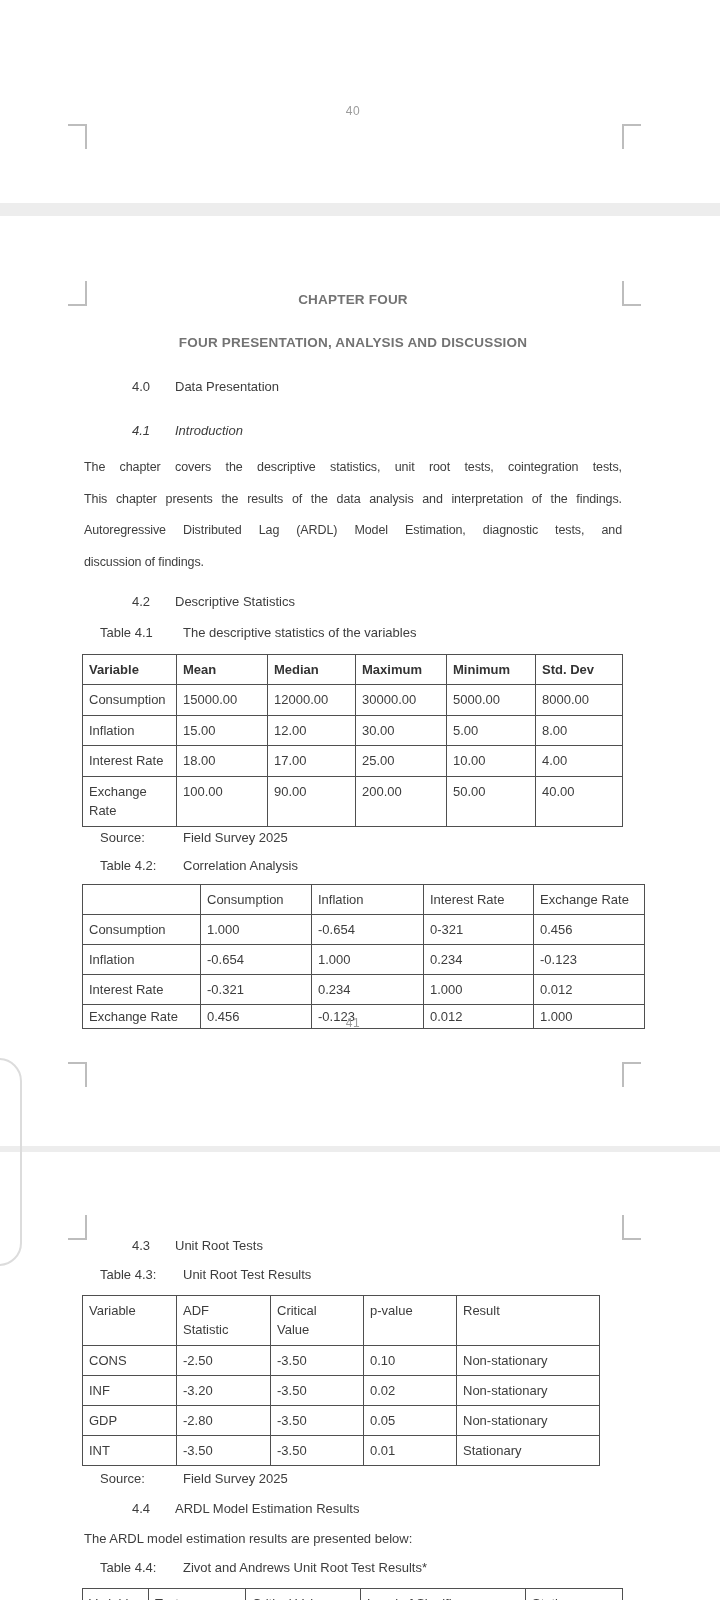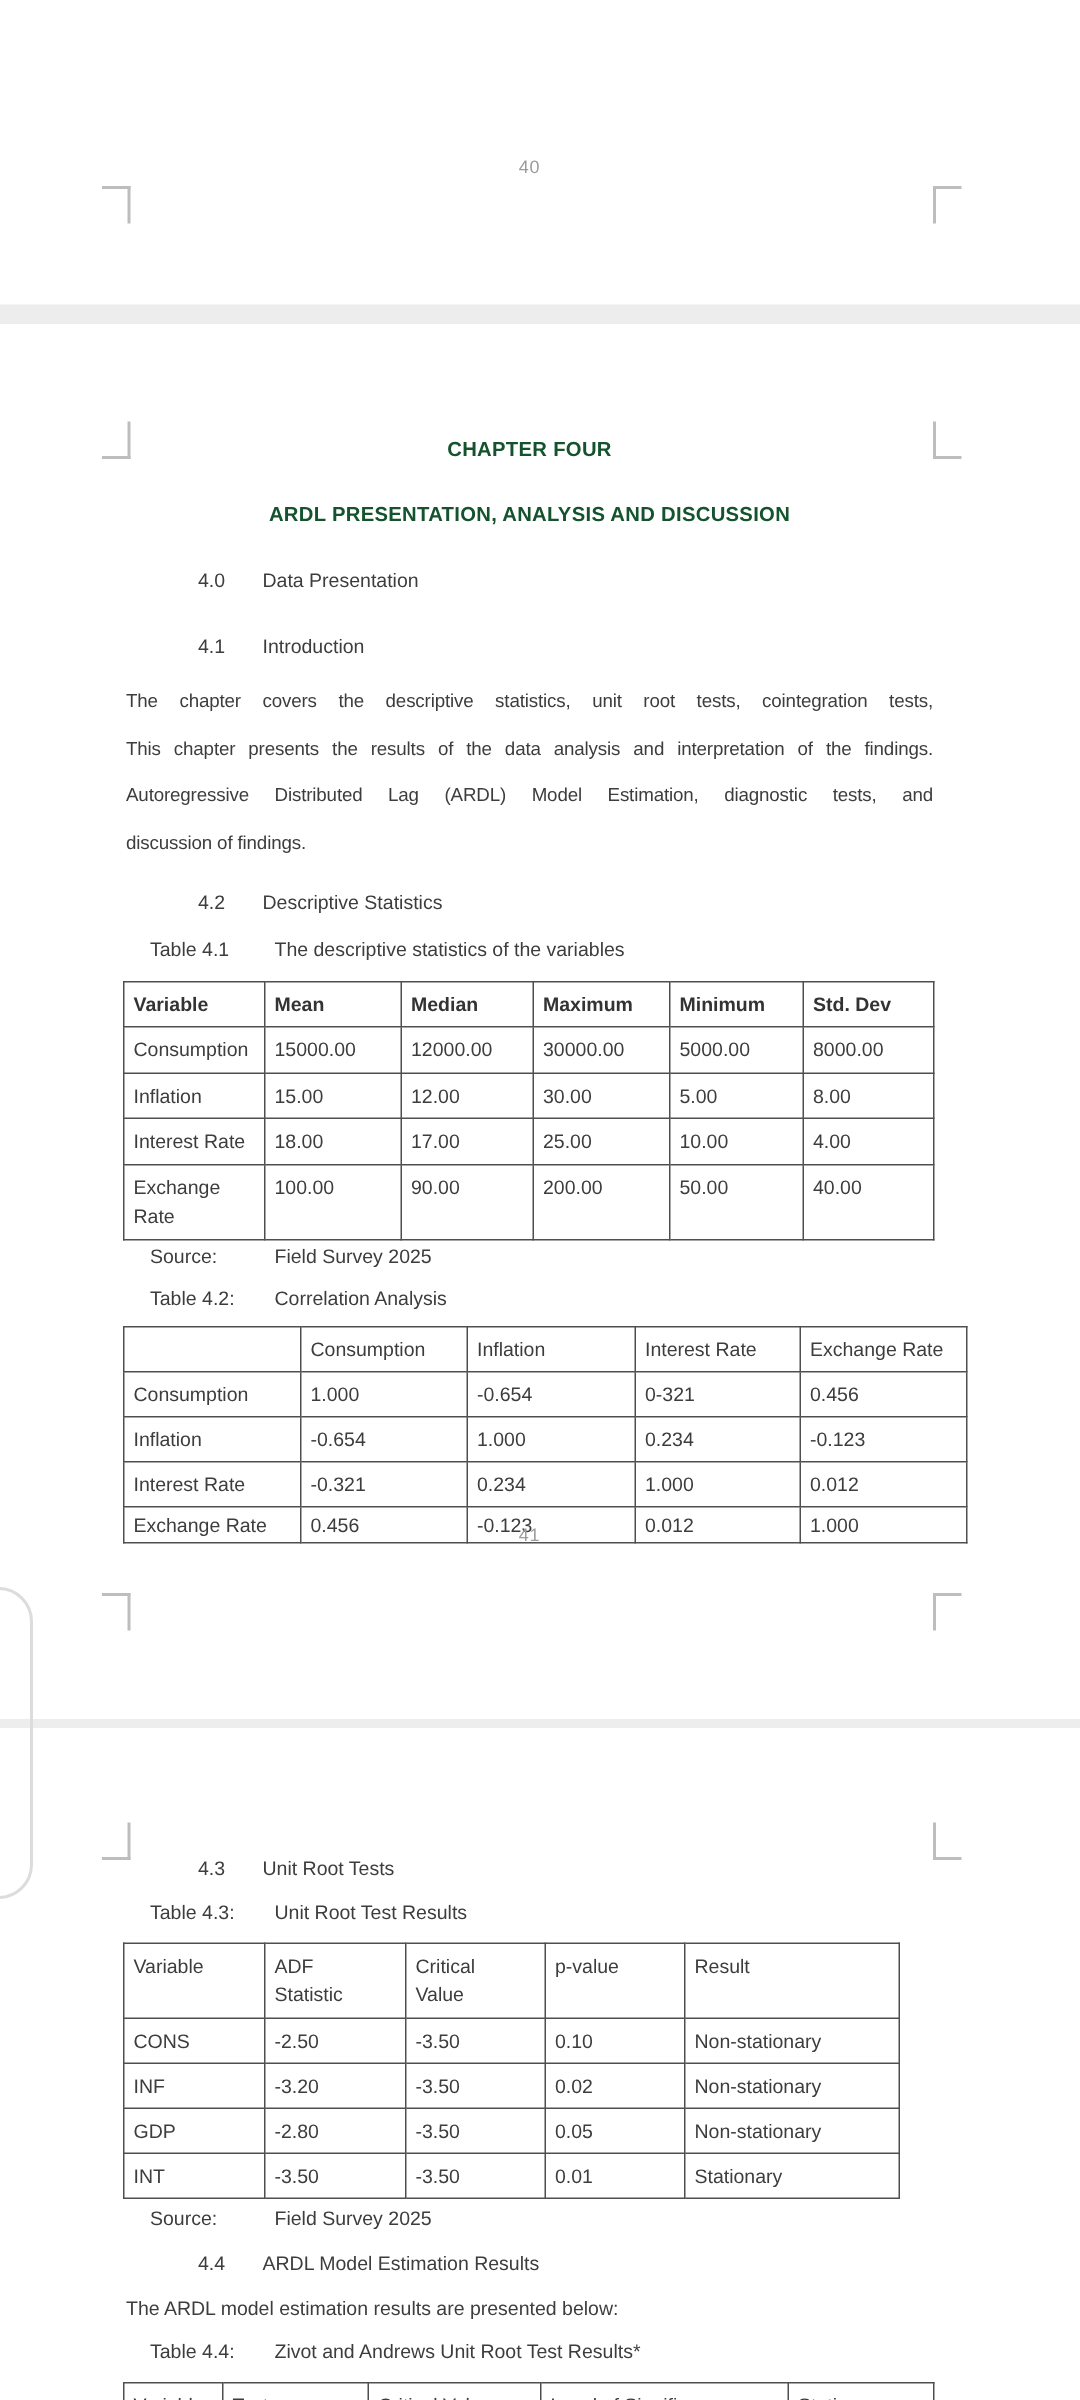--- a/index.html
+++ b/index.html
@@ -12,21 +12,21 @@
   .pagenum{font-size:12px;color:#9c9c9c;letter-spacing:.5px;}
   
   .sep{left:0;width:720px;background:#ededed;}
   
   .mark{width:17px;height:23px;border:0 solid #bdbdbd;}
   .m-br{border-bottom-width:2px;border-right-width:2px;}  
   .m-bl{border-bottom-width:2px;border-left-width:2px;}   
   .m-tr{border-top-width:2px;border-right-width:2px;}     
   .m-tl{border-top-width:2px;border-left-width:2px;}      
   
-  .chap{font-size:13.5px;font-weight:bold;color:#14532d;letter-spacing:.2px;}
+  .chap{font-size:13.5px;font-weight:bold;color:#737373;letter-spacing:.2px;}
   .sec{left:84px;font-size:13px;margin-left:48px;}
   .sec .num{display:inline-block;width:43px;}
   .kv{left:84px;font-size:13px;}
   .kv .k{display:inline-block;width:83px;margin-left:16px;}
   .para{left:84px;width:538px;}
   .para-line{font-size:12.5px;letter-spacing:-0.1px;line-height:31.5px;height:31.5px;
     text-align:justify;text-align-last:justify;overflow:hidden;}
   .para-line.last{text-align:right;text-align-last:left;}
   
   table.doc{border-collapse:collapse;table-layout:fixed;font-size:13px;color:#3d3d3d;}
@@ -59,25 +59,25 @@
   <div class="abs center pagenum" style="top:104px;">40</div>
   <div class="abs mark m-tr" style="left:68px;top:124px;"></div>
   <div class="abs mark m-tl" style="left:622px;top:124px;"></div>
 
   <div class="abs sep" style="top:203px;height:13px;"></div>
 
   <div class="abs mark m-br" style="left:68px;top:281px;"></div>
   <div class="abs mark m-bl" style="left:622px;top:281px;"></div>
 
   <div class="abs center chap" style="top:292px;">CHAPTER FOUR</div>
-  <div class="abs center chap" style="top:335px;">ARDL PRESENTATION, ANALYSIS AND DISCUSSION</div>
+  <div class="abs center chap" style="top:335px;">FOUR PRESENTATION, ANALYSIS AND DISCUSSION</div>
 
   <div class="abs sec" style="top:379px;"><span class="num">4.0</span><span>Data Presentation</span></div>
 
-  <div class="abs sec" style="top:423px;"><span class="num">4.1</span><span>Introduction</span></div>
+  <div class="abs sec" style="top:423px;font-style:italic;"><span class="num">4.1</span><span>Introduction</span></div>
 
   <div class="abs para" style="top:452px;">
     <div class="para-line">The chapter covers the descriptive statistics, unit root tests, cointegration tests,</div>
     <div class="para-line">This chapter presents the results of the data analysis and interpretation of the findings.</div>
     <div class="para-line">Autoregressive Distributed Lag (ARDL) Model Estimation, diagnostic tests, and</div>
     <div class="para-line last">discussion of findings.</div>
   </div>
 
   <div class="abs sec" style="top:594px;"><span class="num">4.2</span><span>Descriptive Statistics</span></div>
 

